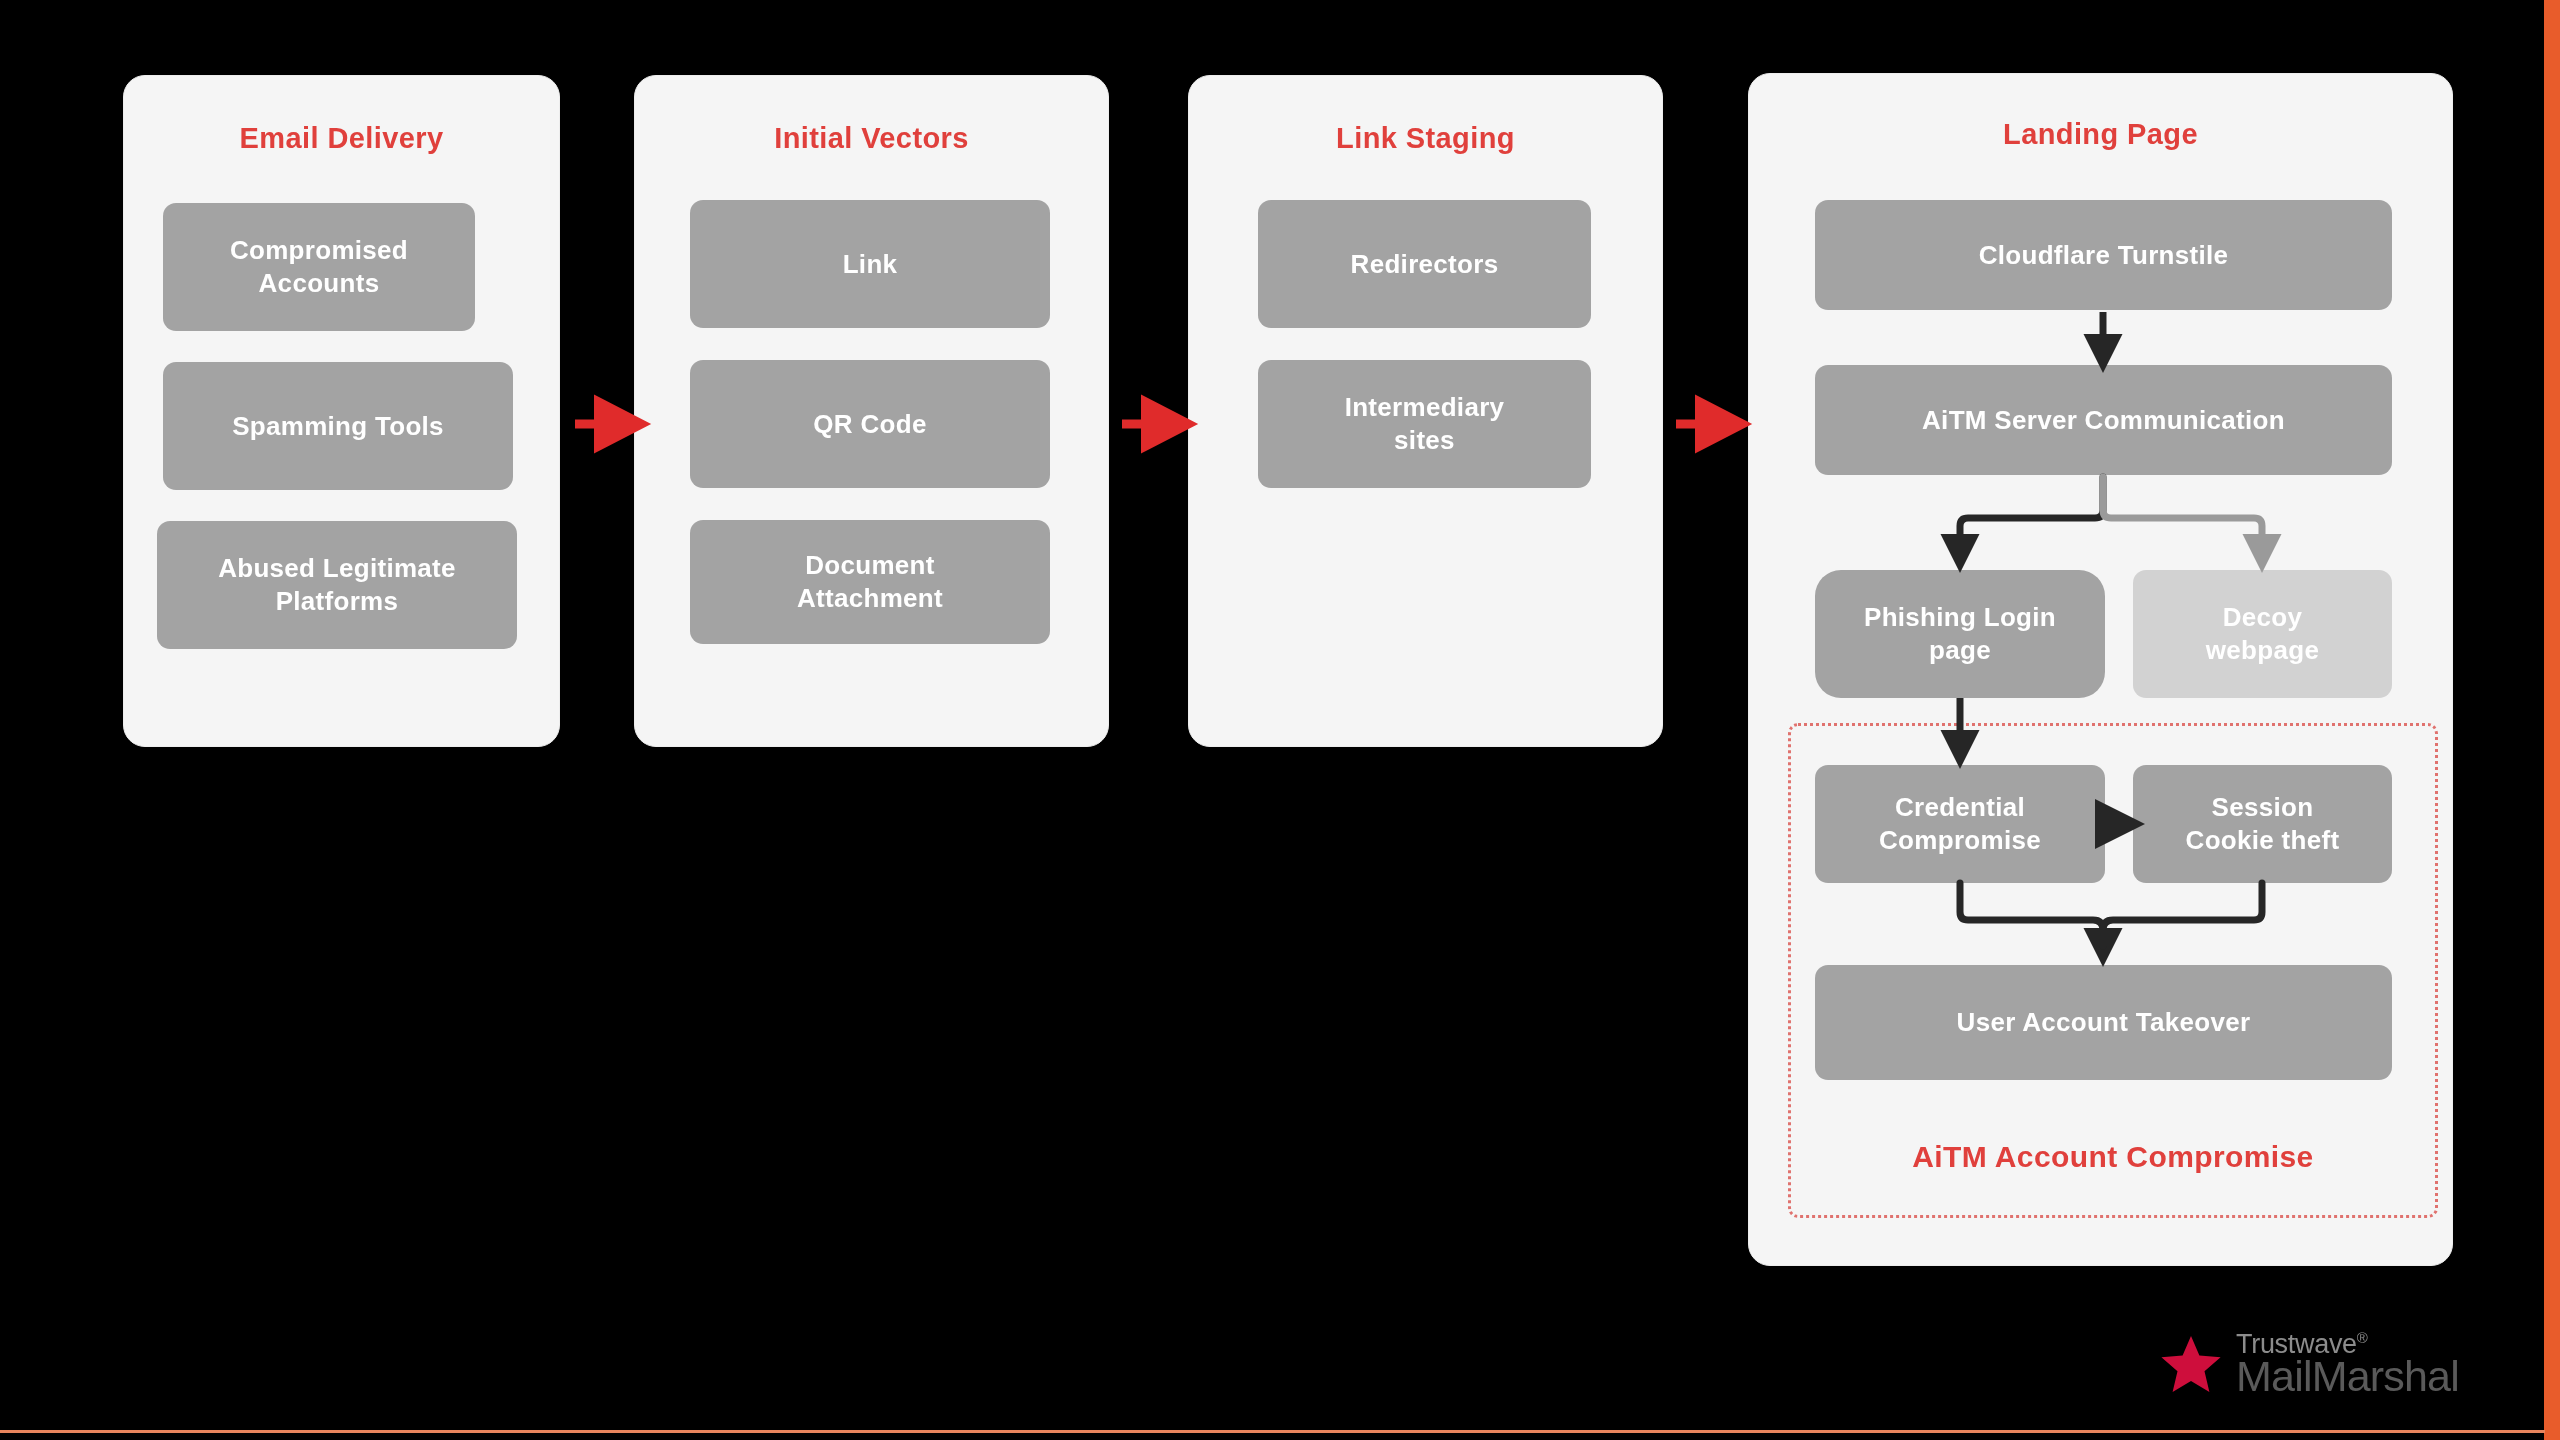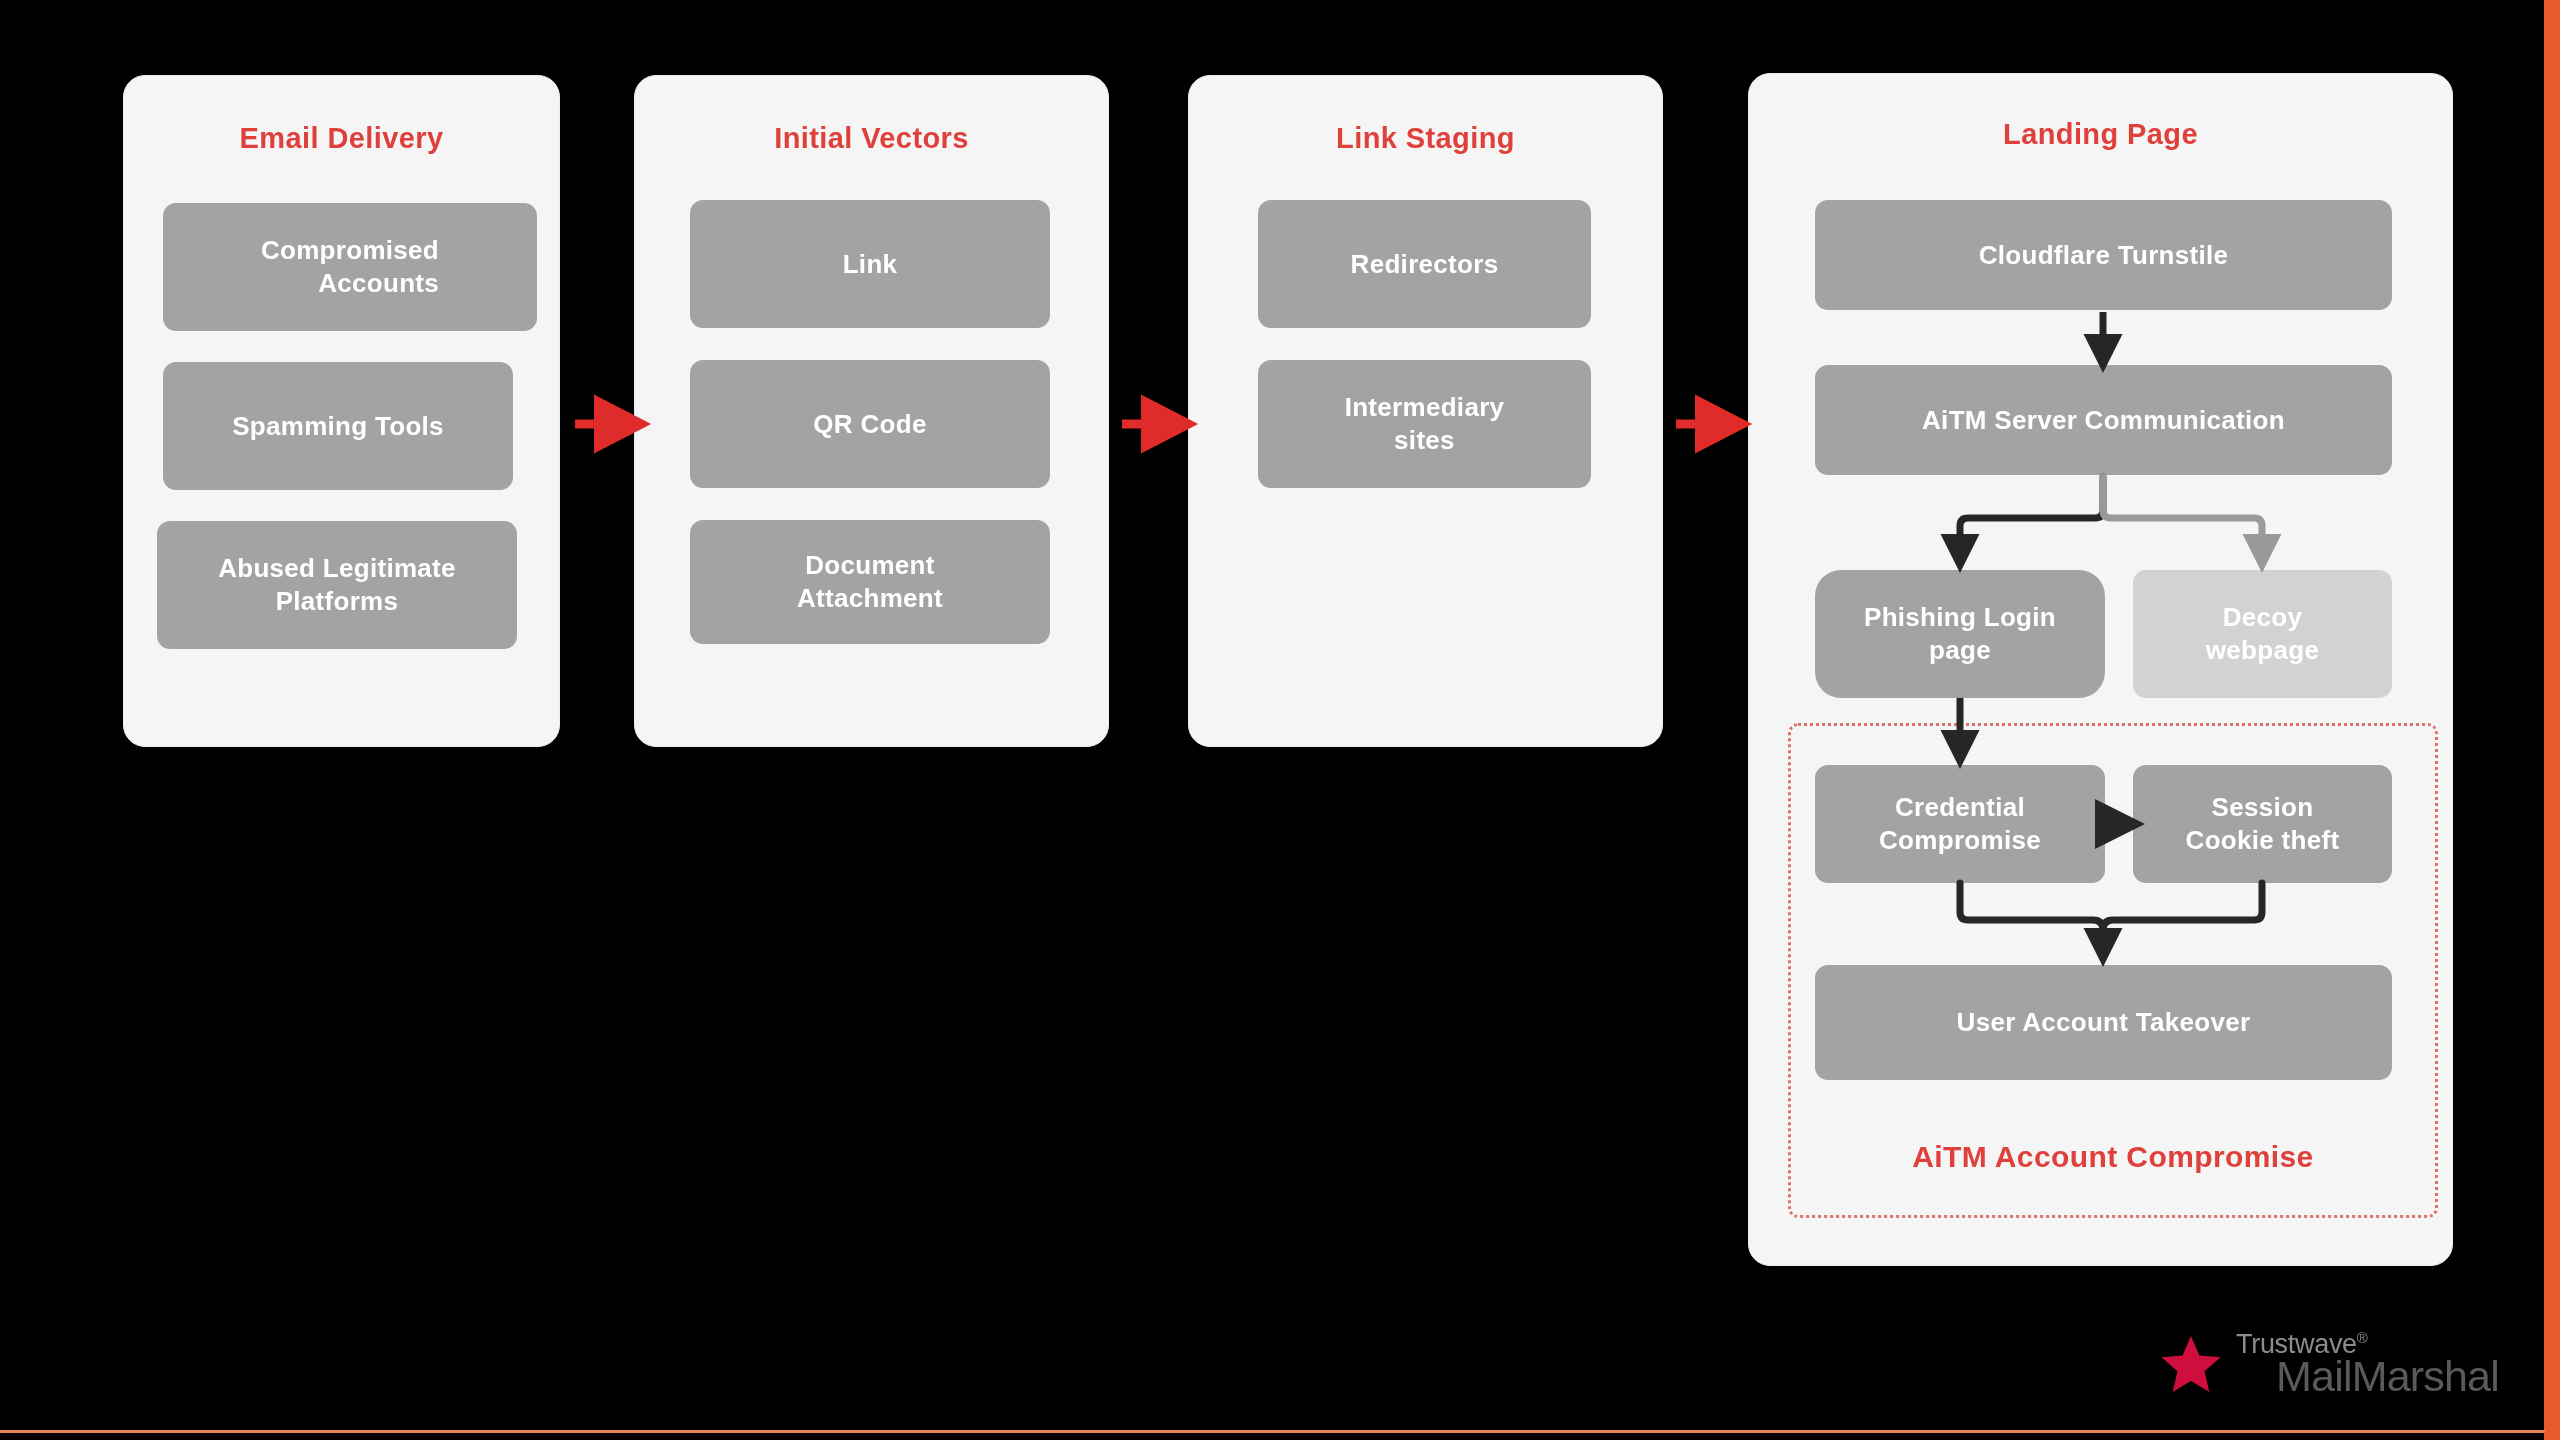--- a/index.html
+++ b/index.html
@@ -116,33 +116,32 @@
     font-size: 27px;
     font-weight: normal;
     letter-spacing: -0.3px;
   }
   .logo-bottom {
     color: #5A5A5A;
     font-size: 43px;
     font-weight: normal;
     letter-spacing: -0.8px;
     margin-top: -3px;
-    margin-left: 40px;
   }
 </style>
 </head>
 <body>
 
 <div id="canvas">
 
   <div class="panel" style="left:123px; top:75px; width:437px; height:672px;">
   </div>
   <div class="panel-title" style="left:123px; top:122px; width:437px;">Email Delivery</div>
 
-  <div class="node" style="left:163px; top:203px; width:374px; height:128px;text-align:right;">
+  <div class="node" style="left:163px; top:203px; width:312px; height:128px;">
     <div style="display:flex;flex-direction:column;">
       <span>Compromised</span>
       <span>Accounts</span>
     </div>
   </div>
 
   <div class="node" style="left:163px; top:362px; width:350px; height:128px;">
     <div style="display:flex;flex-direction:column;">
       <span>Spamming Tools</span>
     </div>

